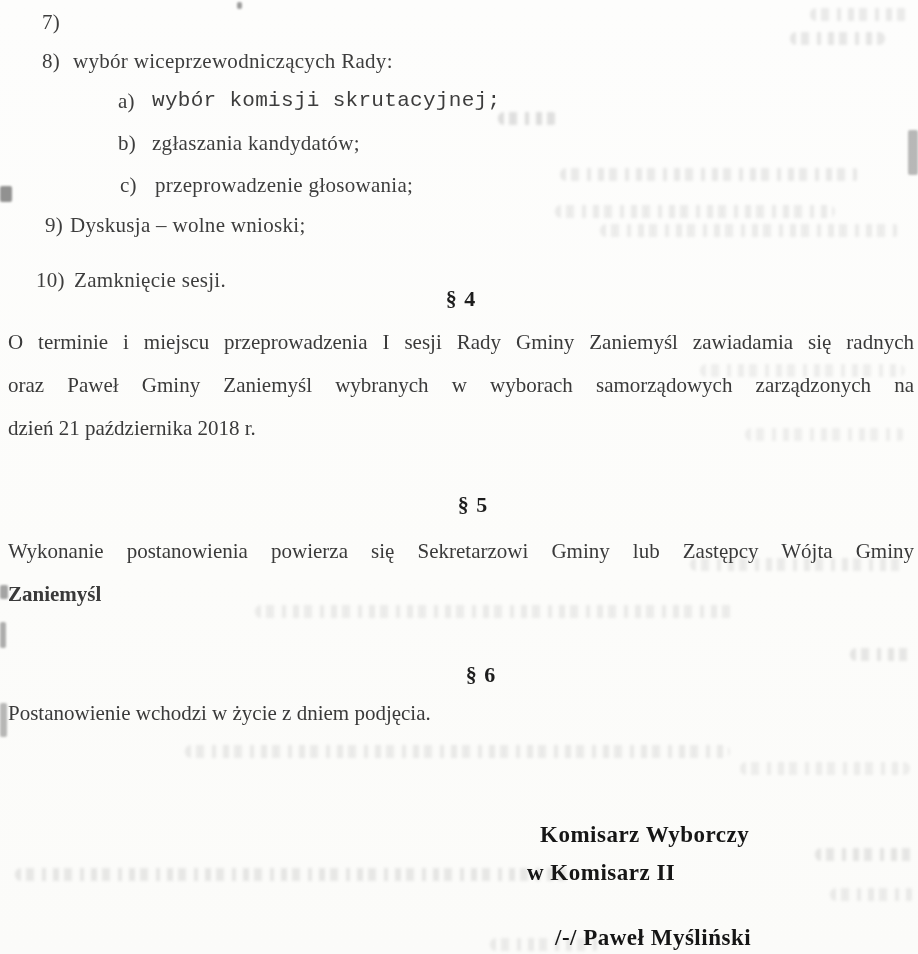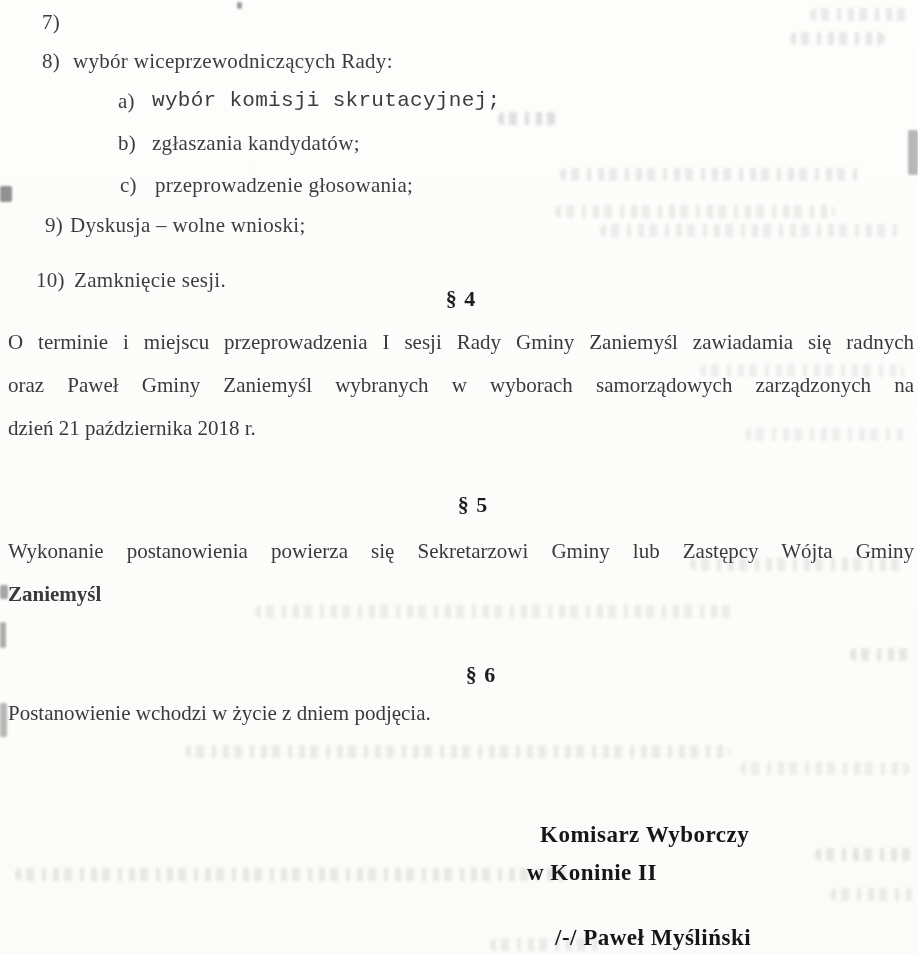--- a/index.html
+++ b/index.html
@@ -98,16 +98,16 @@
   <div class="pline" style="top:416px;">dzień 21 października 2018 r.</div>
 
   <div class="sec-h" style="top:492px; left:14px;">§ 5</div>
   <div class="pline jfull" style="top:539px;">Wykonanie postanowienia powierza się Sekretarzowi Gminy lub Zastępcy Wójta Gminy</div>
   <div class="pline" style="top:582px;font-weight:bold;">Zaniemyśl</div>
 
   <div class="sec-h" style="top:662px; left:22px;">§ 6</div>
   <div class="pline" style="top:701px;">Postanowienie wchodzi w życie z dniem podjęcia.</div>
 
   <div class="sig" style="top:822px; left:540px; width:322px;">Komisarz Wyborczy</div>
-  <div class="sig" style="top:860px; left:527px; width:322px;">w Koninie II</div>
+  <div class="sig" style="top:860px; left:527px; width:322px;">w Komisarz II</div>
   <div class="sig" style="top:925px; left:555px; width:250px;">/-/ Paweł Myśliński</div>
 
 </div>
 
 </body></html>

